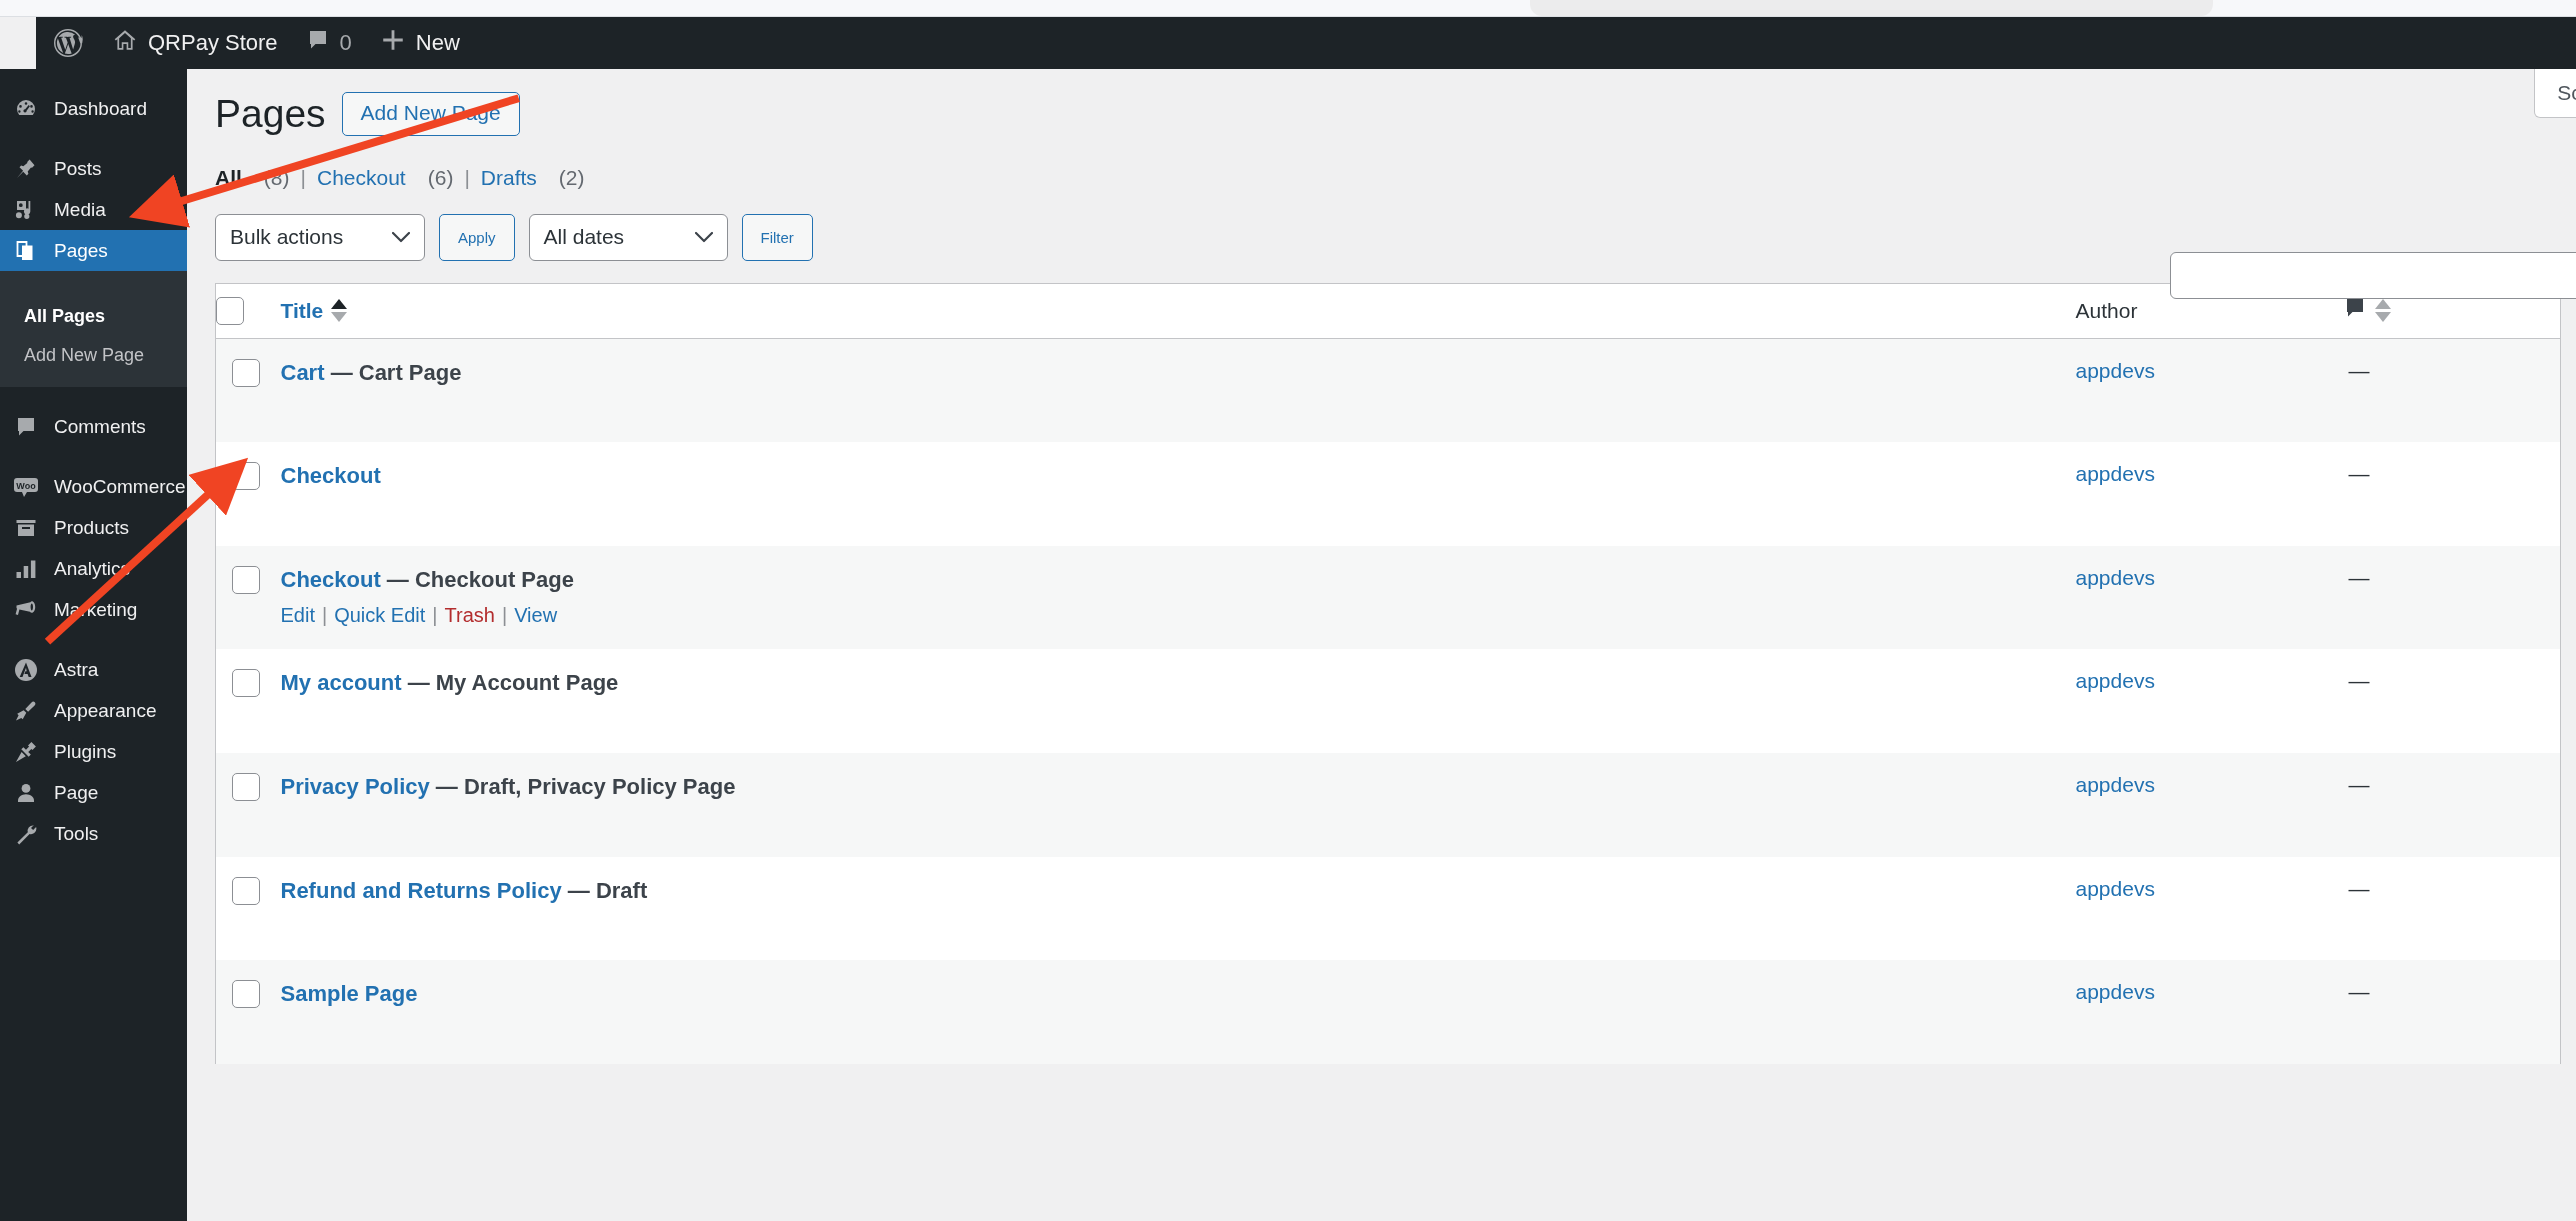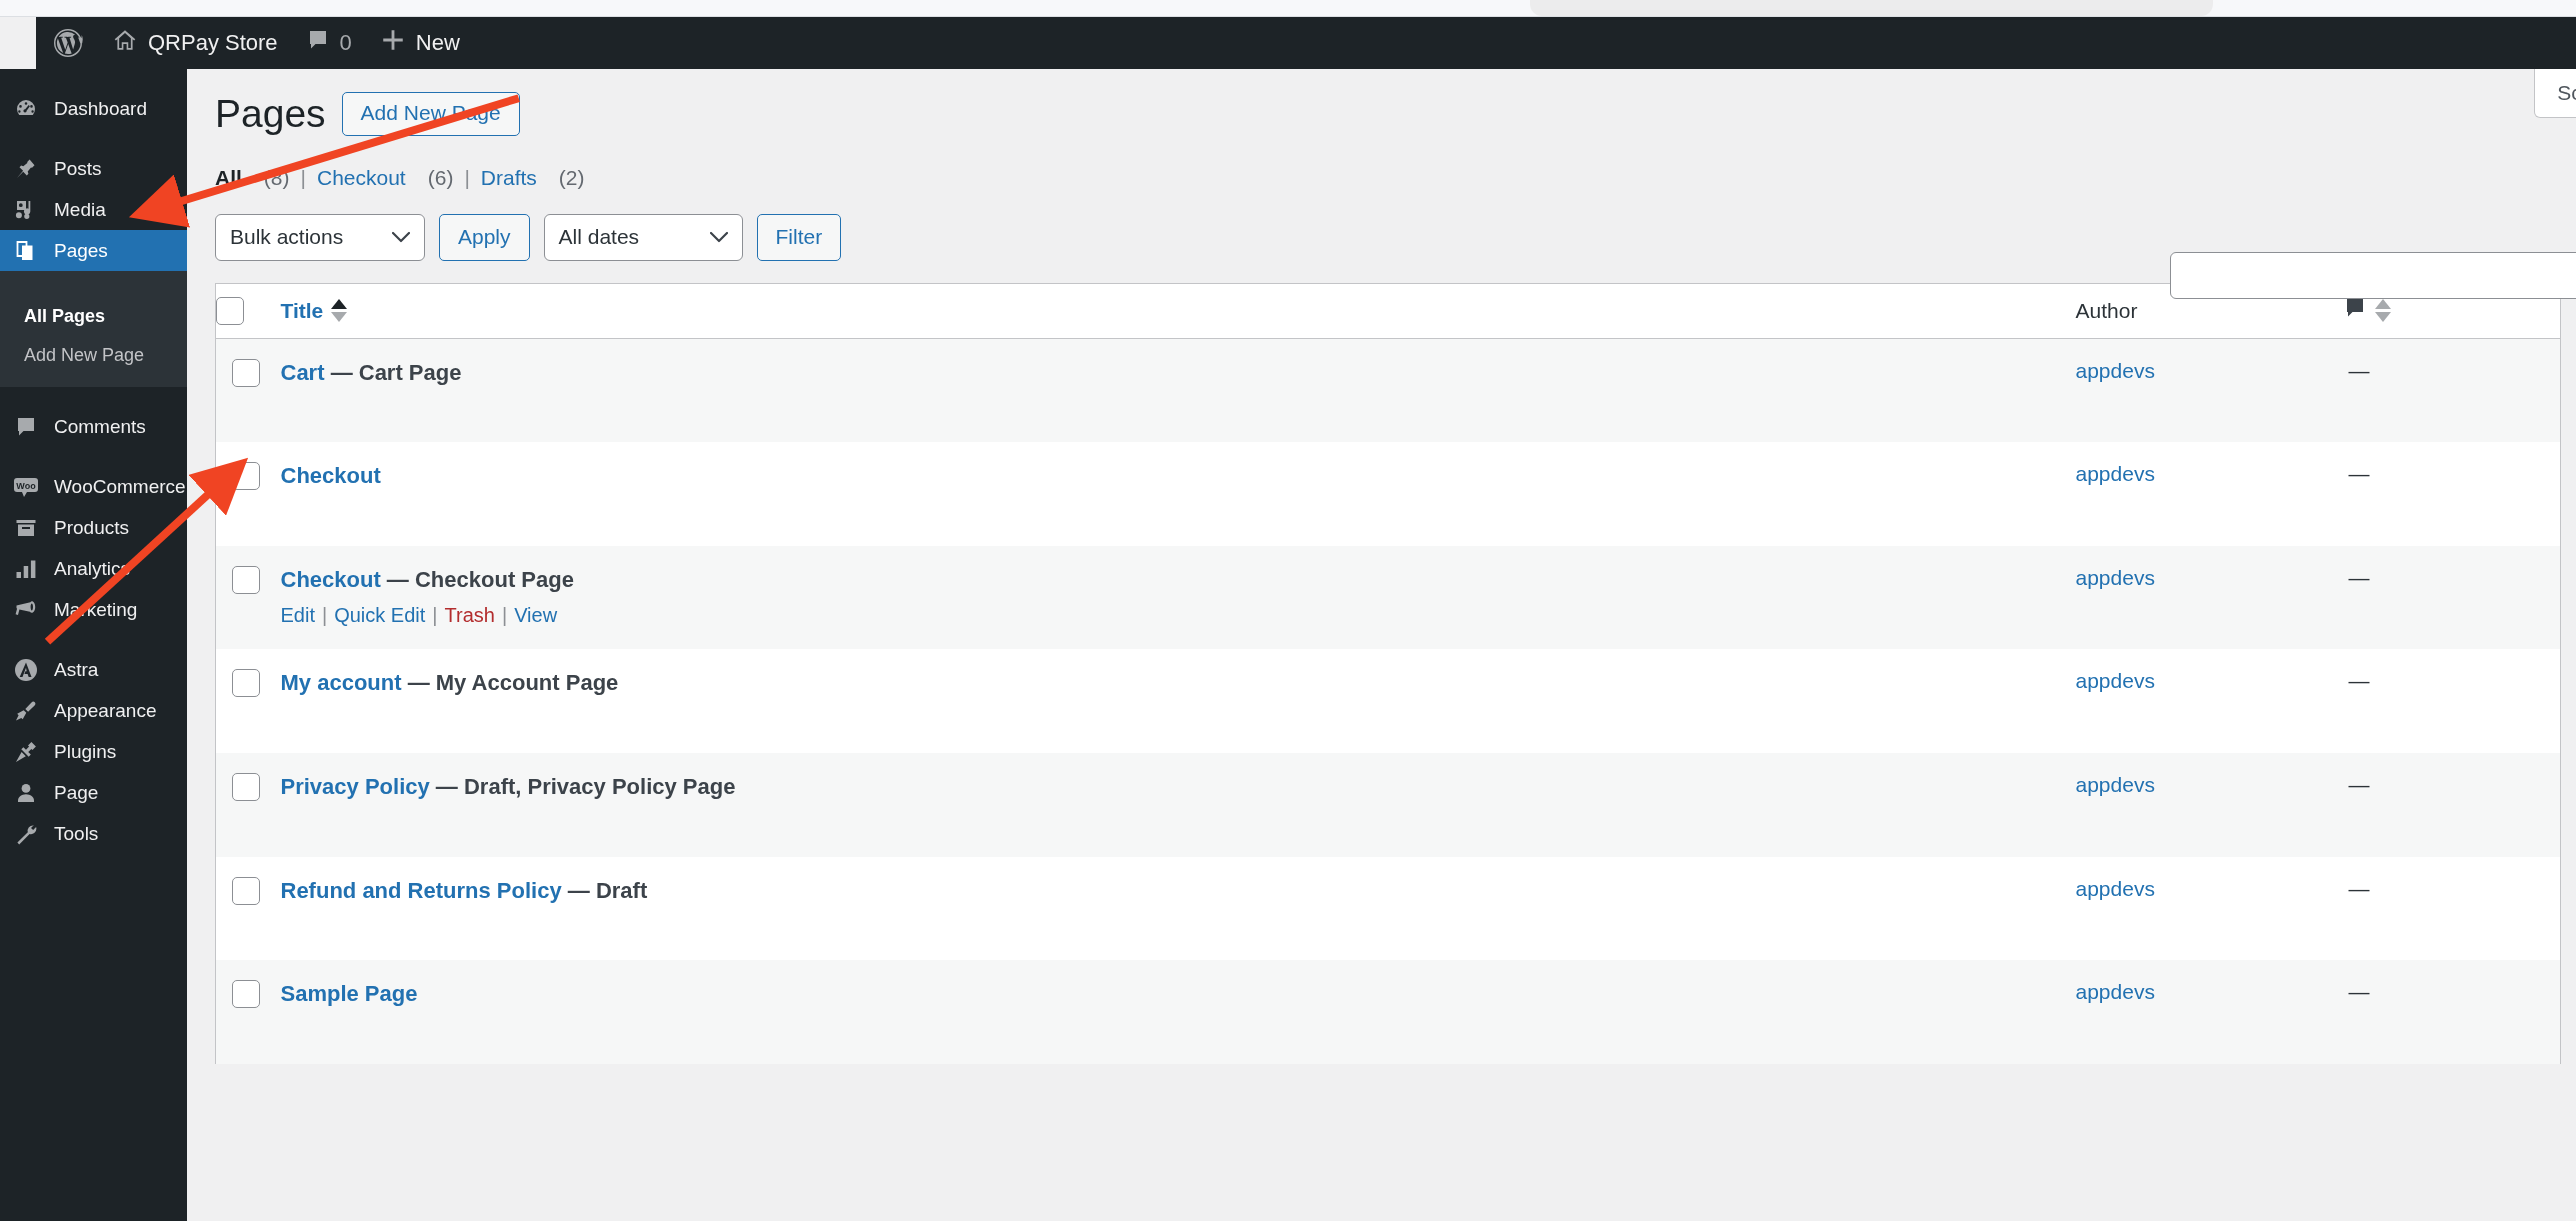--- a/index.html
+++ b/index.html
@@ -144,21 +144,21 @@
     position: absolute; right: 14px; top: 50%;
     transform: translateY(-50%);
     width: 18px; height: 11px;
   }
   .wp-select .chev svg { display:block; }
   .wp-btn {
     display: inline-flex; align-items: center; justify-content: center;
     height: 47px; padding: 0 18px;
     border: 1px solid #2271b1; border-radius: 5px;
     background: #f6f7f7; color: #2271b1;
-    font-size: 21px; white-space: nowrap;
+    font-size: 15px; white-space: nowrap;
   }
   #bulk-select { min-width: 210px; }
   #date-select { min-width: 199px; }
 
   
   #pages-table {
     margin-top: 22px;
     width: 2346px;
     border: 1px solid #c3c4c7;
     border-bottom: none;

